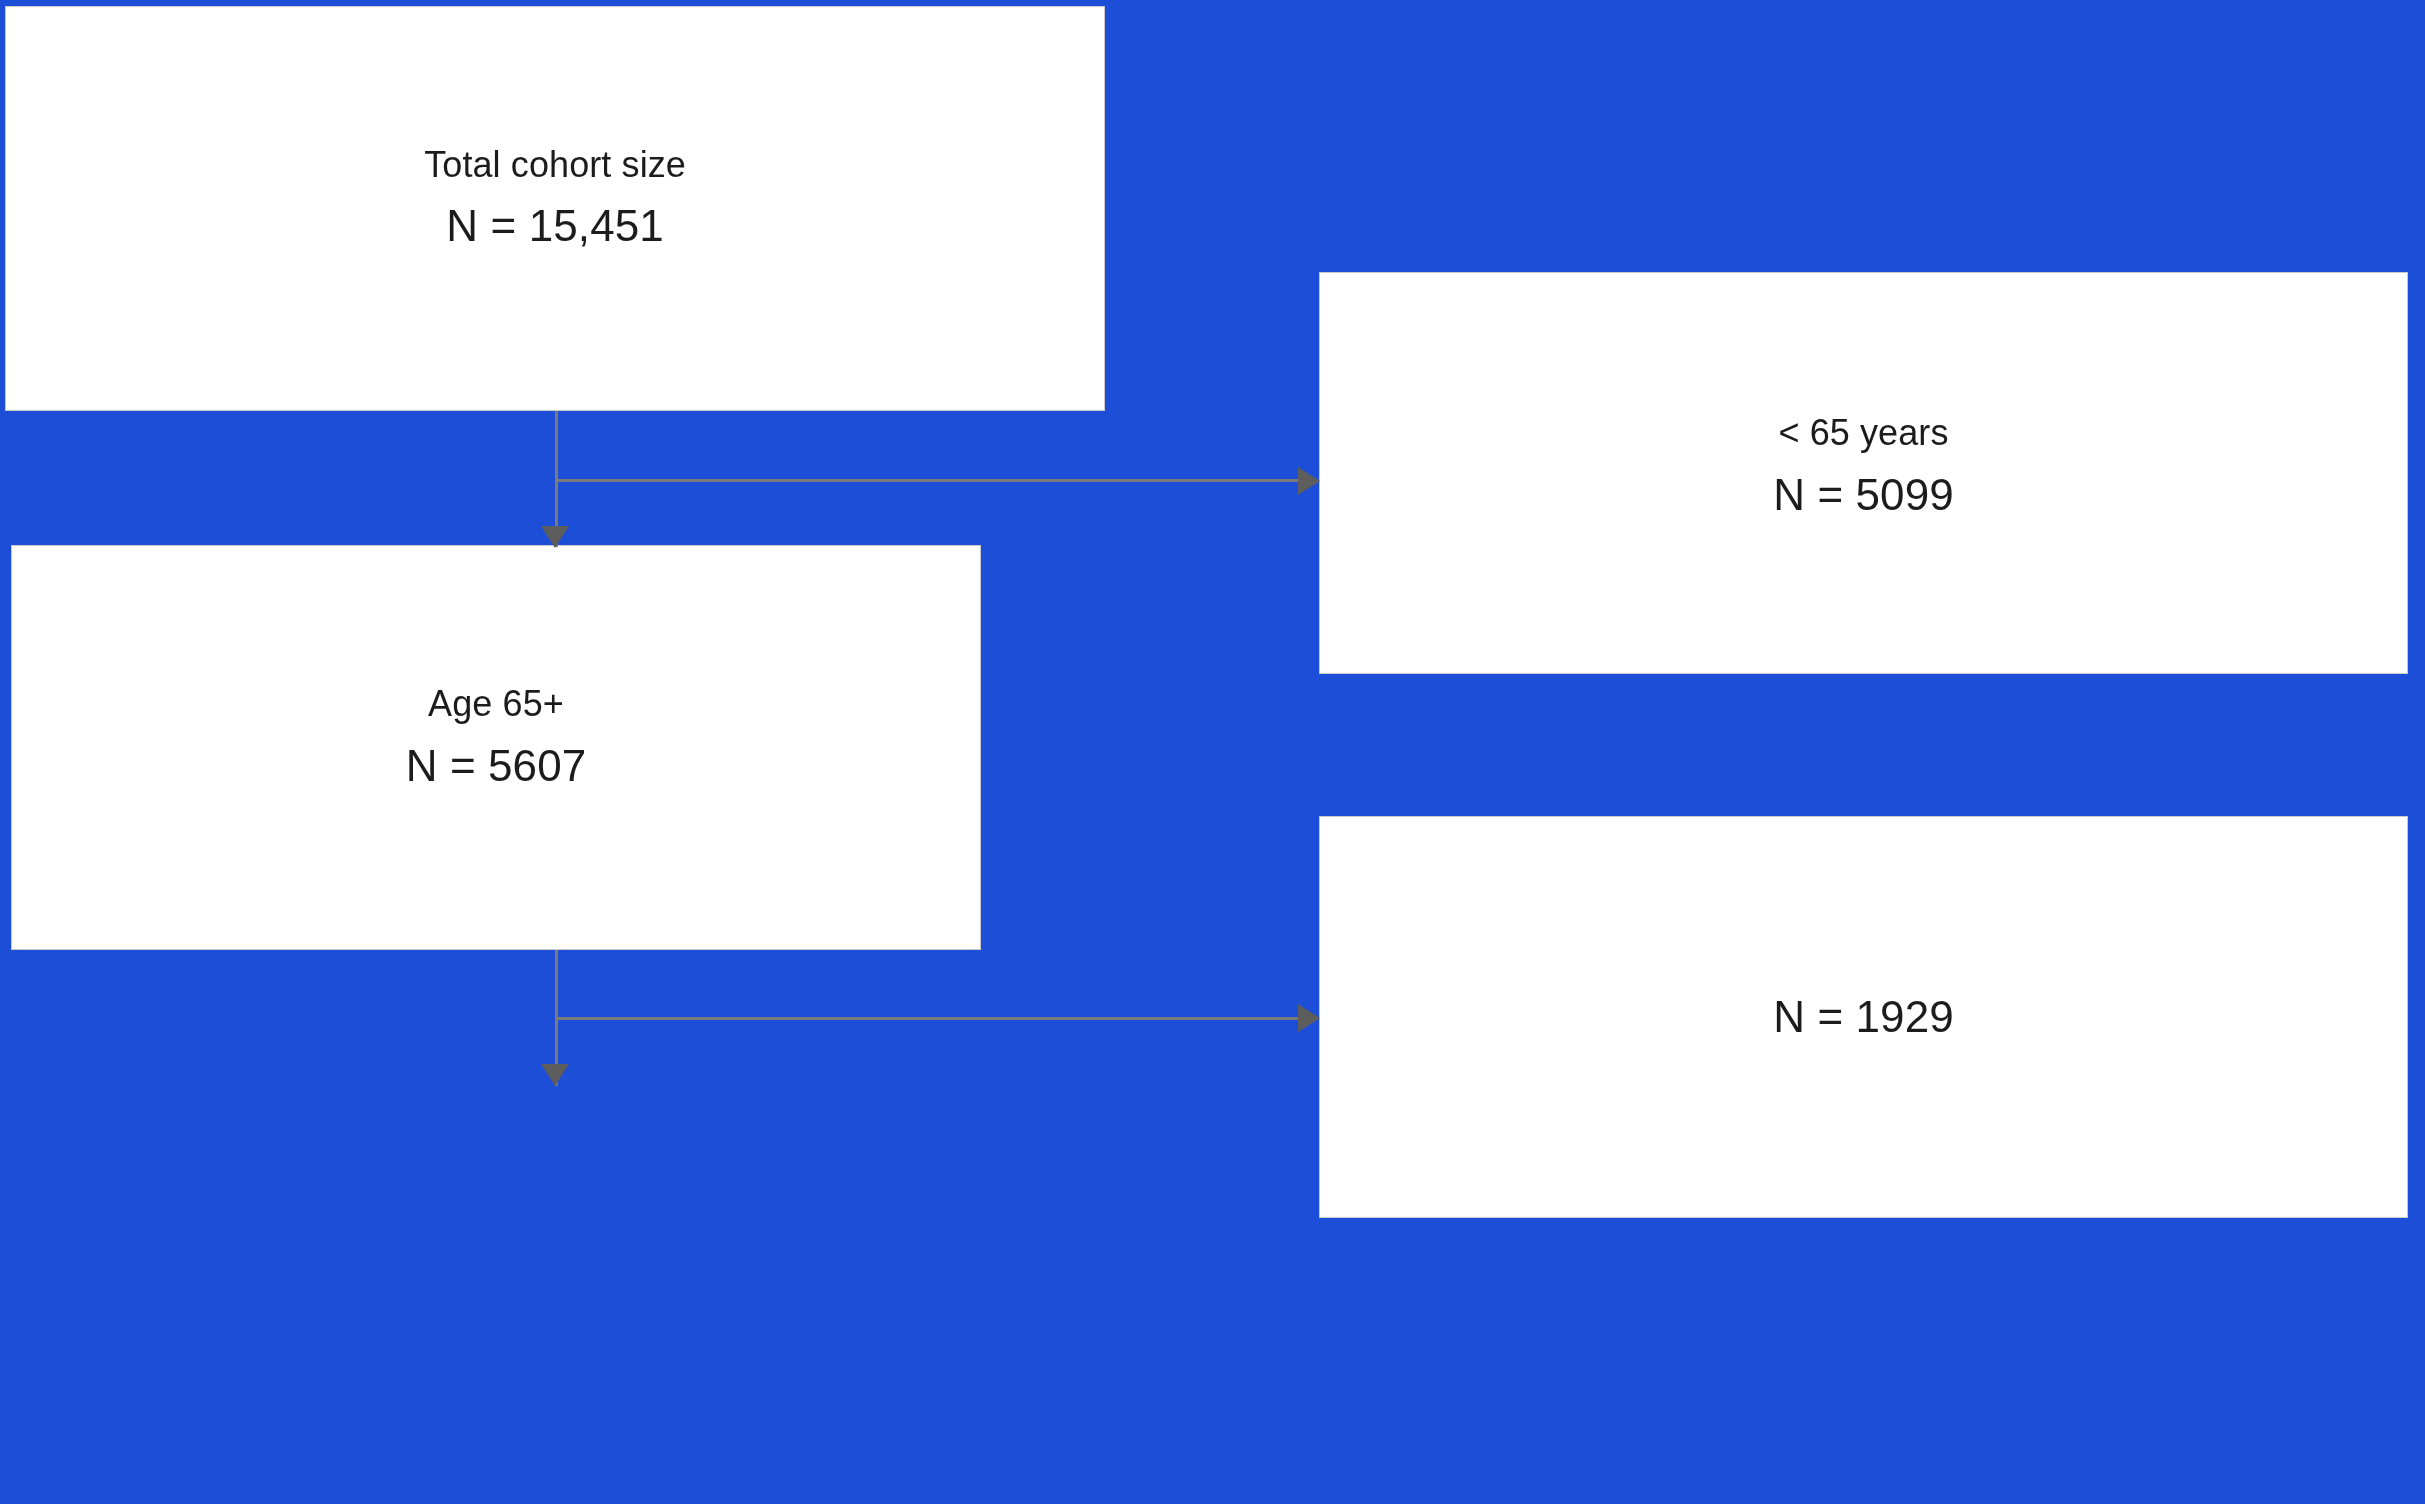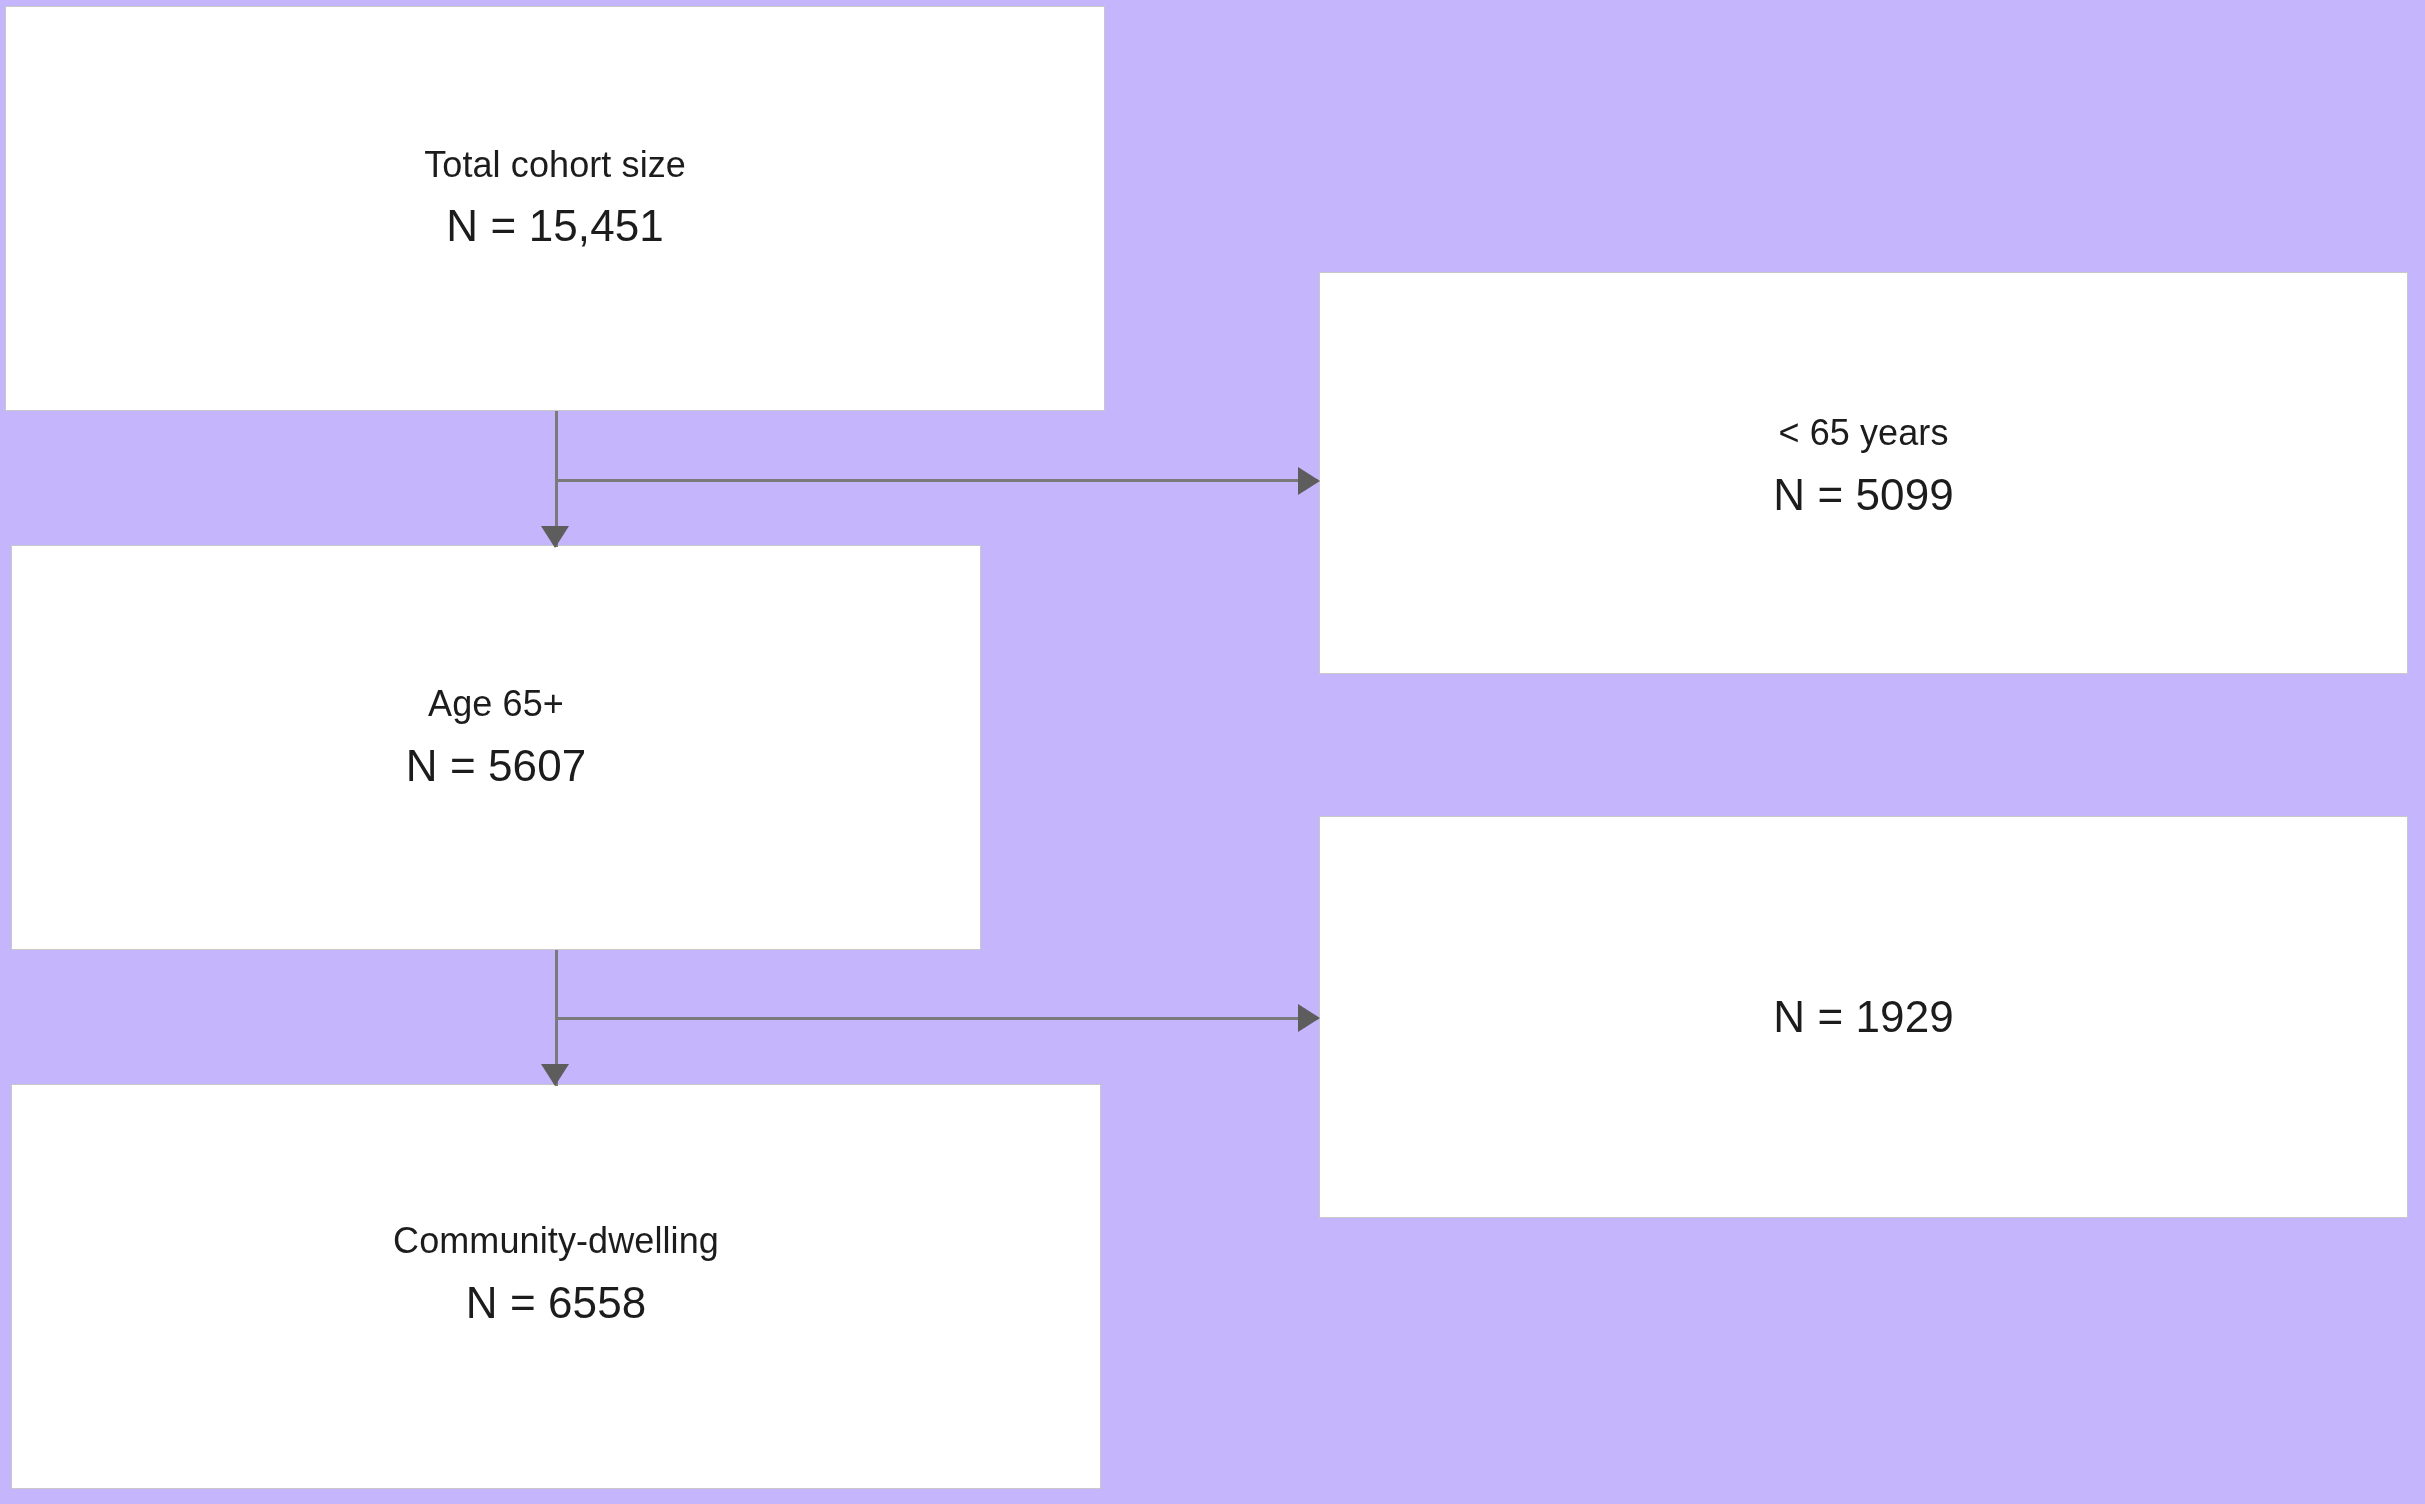--- a/index.html
+++ b/index.html
@@ -8,21 +8,21 @@
     padding: 0;
     background: #ffffff;
   }
   body {
     font-family: "Liberation Sans", sans-serif;
   }
   #canvas {
     position: relative;
     width: 2426px;
     height: 1505px;
-    background: #c4b5fd;
+    background: #1d4ed8;
     overflow: hidden;
   }
   .flow-box {
     position: absolute;
     box-sizing: border-box;
     background: #ffffff;
     border: 1.9px solid #c8c8c8;
     display: flex;
     flex-direction: column;
     align-items: center;
@@ -111,24 +111,20 @@
 
   <div class="flow-box" id="box-age65">
     <div class="box-label">Age 65+</div>
     <div class="box-count">N = 5607</div>
   </div>
 
   <div class="flow-box" id="box-notcommunity">
     <div class="box-count">N = 1929</div>
   </div>
 
-  <div class="flow-box" id="box-community">
-    <div class="box-label">Community-dwelling</div>
-    <div class="box-count">N = 6558</div>
-  </div>
 
   <div class="vline" id="vline-1"></div>
   <div class="arrow-down" id="arrow-1"></div>
 
   <div class="hline" id="hline-1"></div>
   <div class="arrow-right" id="arrow-h1"></div>
 
   <div class="vline" id="vline-2"></div>
   <div class="arrow-down" id="arrow-2"></div>
 

